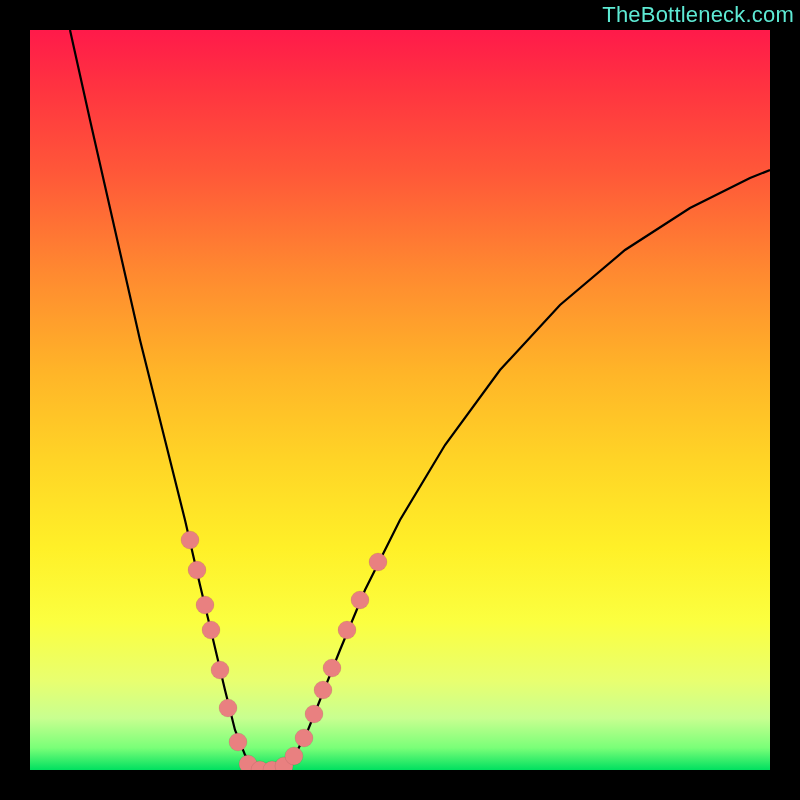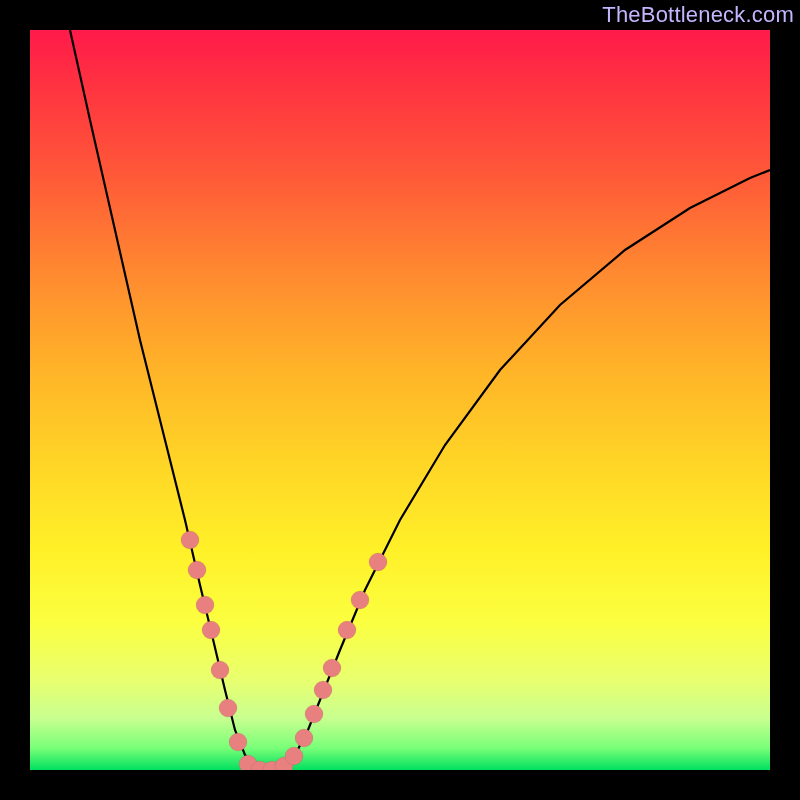--- a/index.html
+++ b/index.html
@@ -35,21 +35,21 @@
       #e8ff70 88%,
       #c8ff90 93%,
       #7aff78 97%,
       #00e060 100%
     );
   }
   .watermark {
     position: absolute;
     top: 2px;
     right: 6px;
-    color: #c4b5fd;
+    color: #5eead4;
     font-size: 22px;
     font-weight: 500;
     letter-spacing: 0.2px;
     z-index: 20;
   }
   svg.curve {
     position: absolute;
     left: 0; top: 0;
     width: 740px;
     height: 740px;

